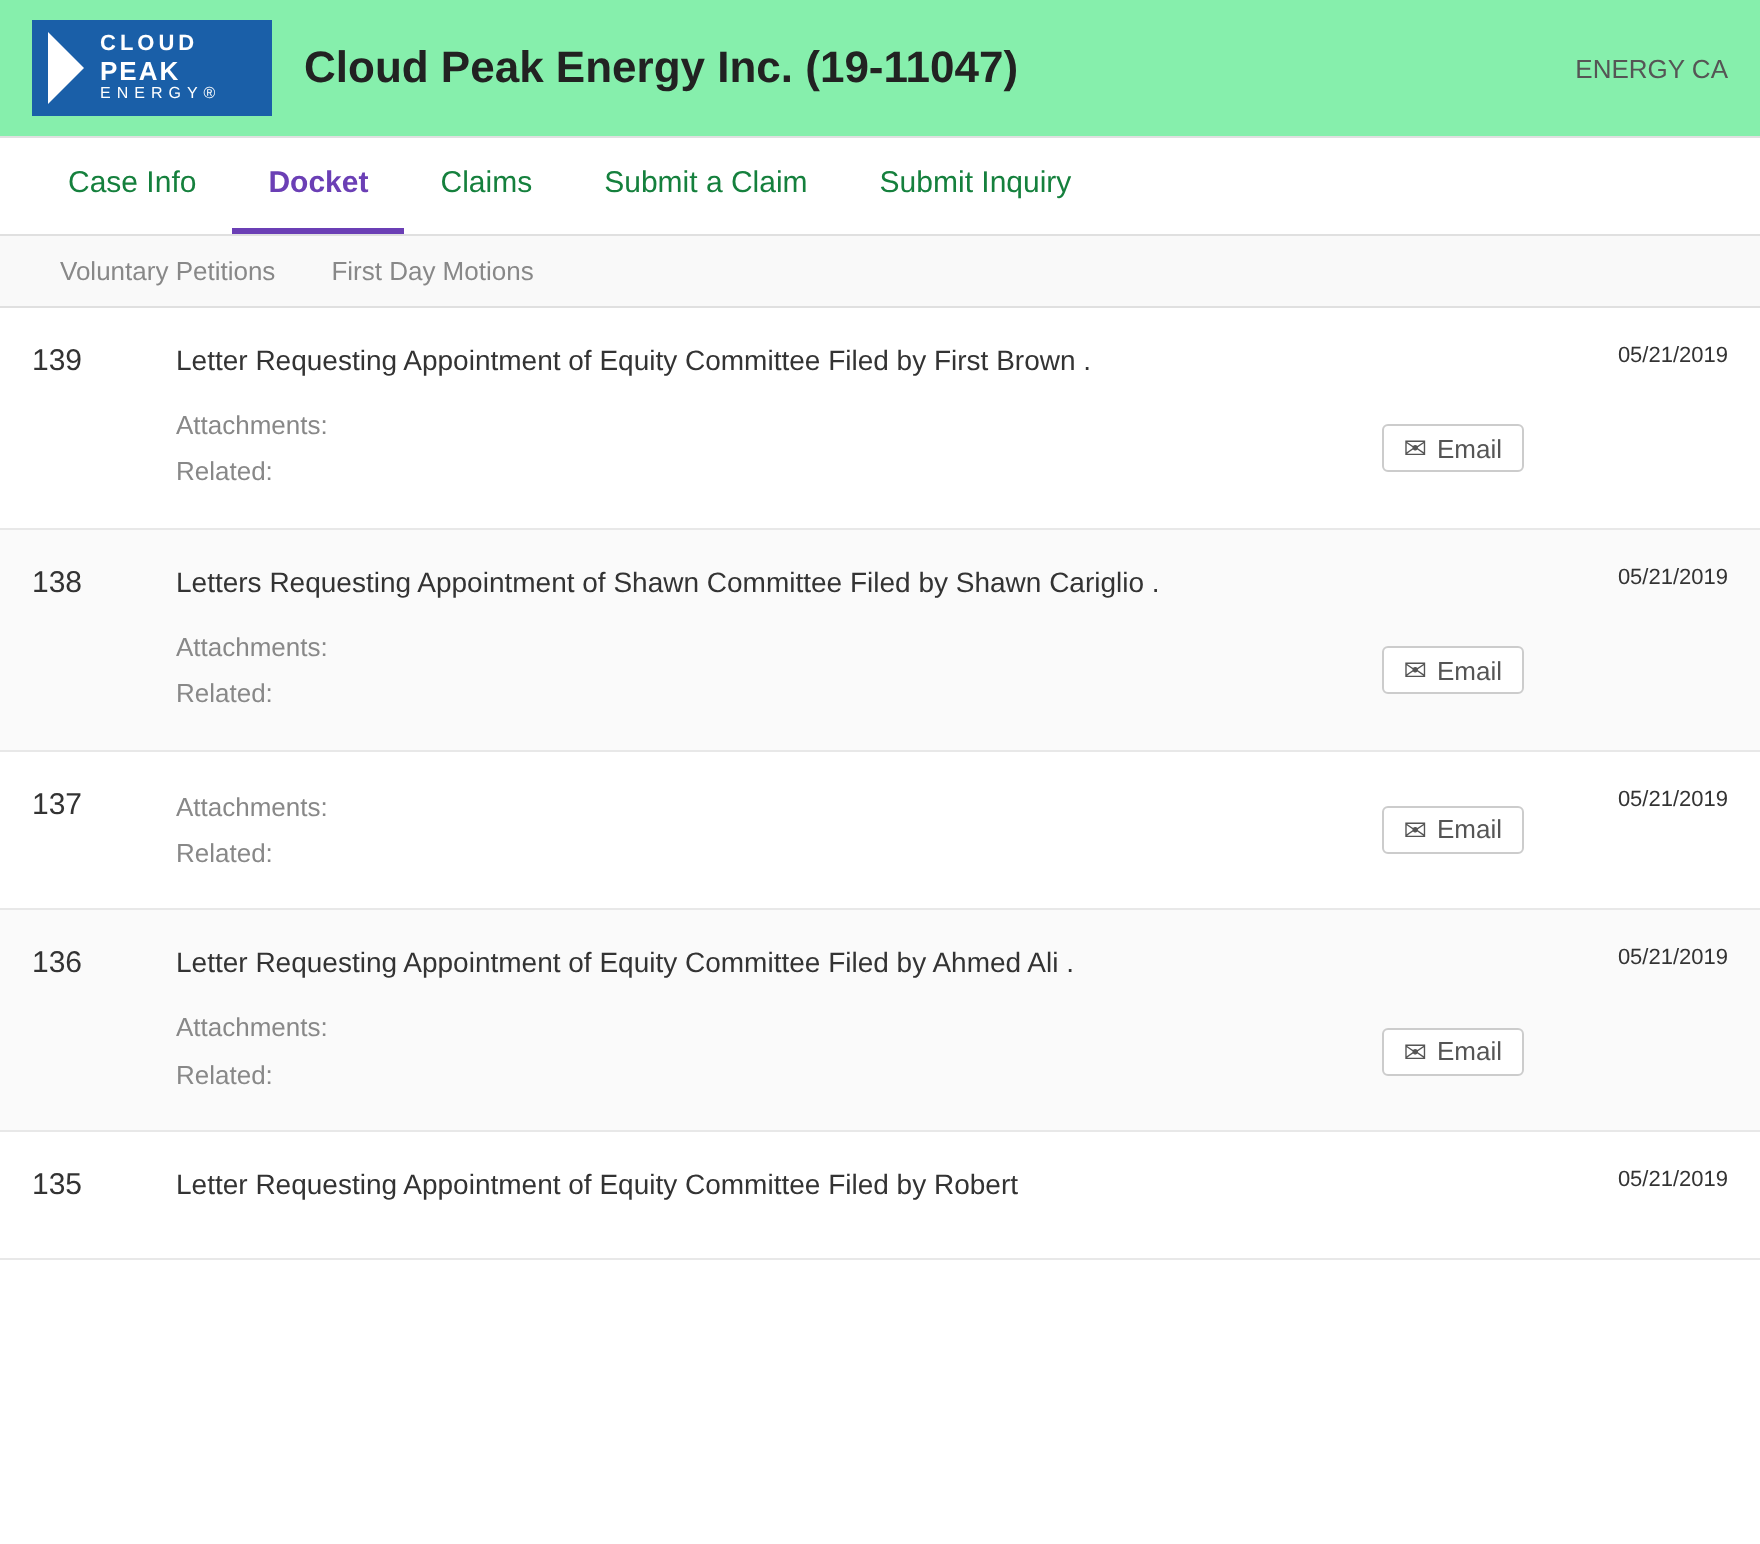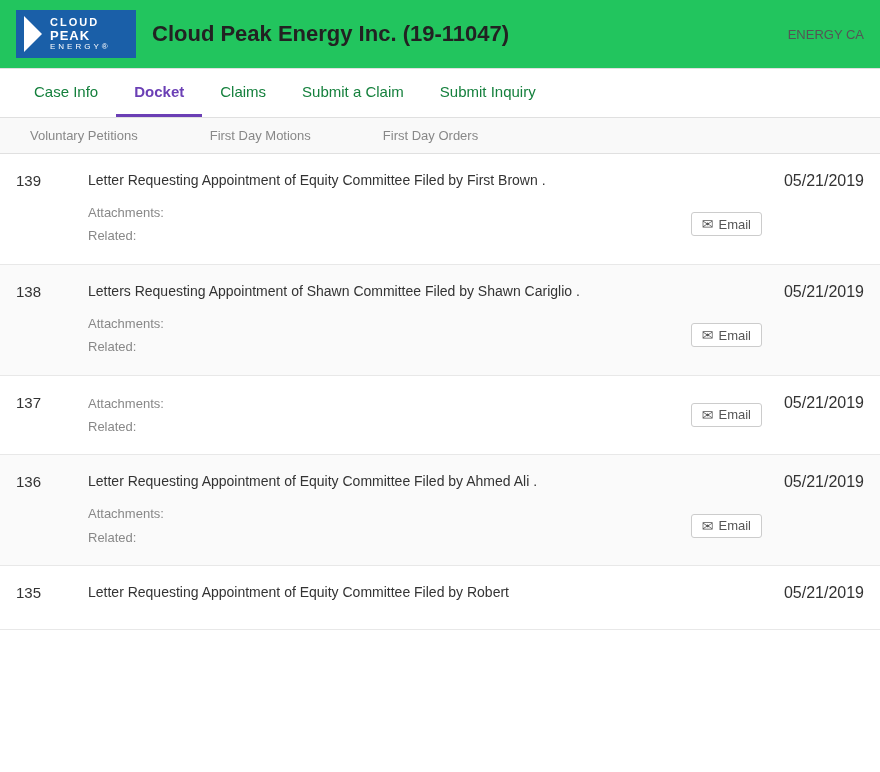--- a/index.html
+++ b/index.html
@@ -10,21 +10,21 @@
       background: #fff;
       width: 880px;
     }
 
     
     .header {
       display: flex;
       align-items: center;
       padding: 10px 16px;
       border-bottom: 1px solid #e0e0e0;
-      background: #22c55e;
+      background: #86efac;
     }
     .logo-box {
       display: flex;
       align-items: center;
       background: #1a5fa8;
       padding: 6px 8px;
       margin-right: 16px;
       min-width: 120px;
     }
     .logo-triangle {
@@ -91,21 +91,20 @@
       border-bottom: 3px solid #6b3fb5;
       font-weight: 600;
     }
 
     
     .sub-nav {
       display: flex;
       padding: 0 16px;
       border-bottom: 1px solid #e0e0e0;
       background: #f9f9f9;
-      gap: 44px;
     }
     .sub-nav-item {
       padding: 10px 14px;
       font-size: 13px;
       color: #888;
       cursor: pointer;
     }
 
     
     .docket-list {
@@ -157,21 +156,21 @@
       padding: 3px 10px;
       border-radius: 3px;
       background: #fff;
     }
     .email-icon {
       font-size: 14px;
     }
     .docket-date {
       min-width: 90px;
       text-align: right;
-      font-size: 16px;
+      font-size: 11px;
       color: #333;
       padding-top: 2px;
     }
   </style>
 </head>
 <body>
 
 <div class="header">
   <div class="logo-box">
     <div class="logo-triangle"></div>
@@ -189,21 +188,20 @@
   <a class="main-nav-item">Case Info</a>
   <a class="main-nav-item active">Docket</a>
   <a class="main-nav-item">Claims</a>
   <a class="main-nav-item">Submit a Claim</a>
   <a class="main-nav-item">Submit Inquiry</a>
 </nav>
 
 <nav class="sub-nav">
   <span class="sub-nav-item">Voluntary Petitions</span>
   <span class="sub-nav-item">First Day Motions</span>
-  <span class="sub-nav-item">First Day Orders</span>
 </nav>
 
 <div class="docket-list">
 
   <div class="docket-row">
     <div class="docket-number">139</div>
     <div class="docket-content">
       <div class="docket-title">Letter Requesting Appointment of Equity Committee Filed by First Brown .</div>
       <div class="docket-meta">
         <div class="docket-meta-labels">

